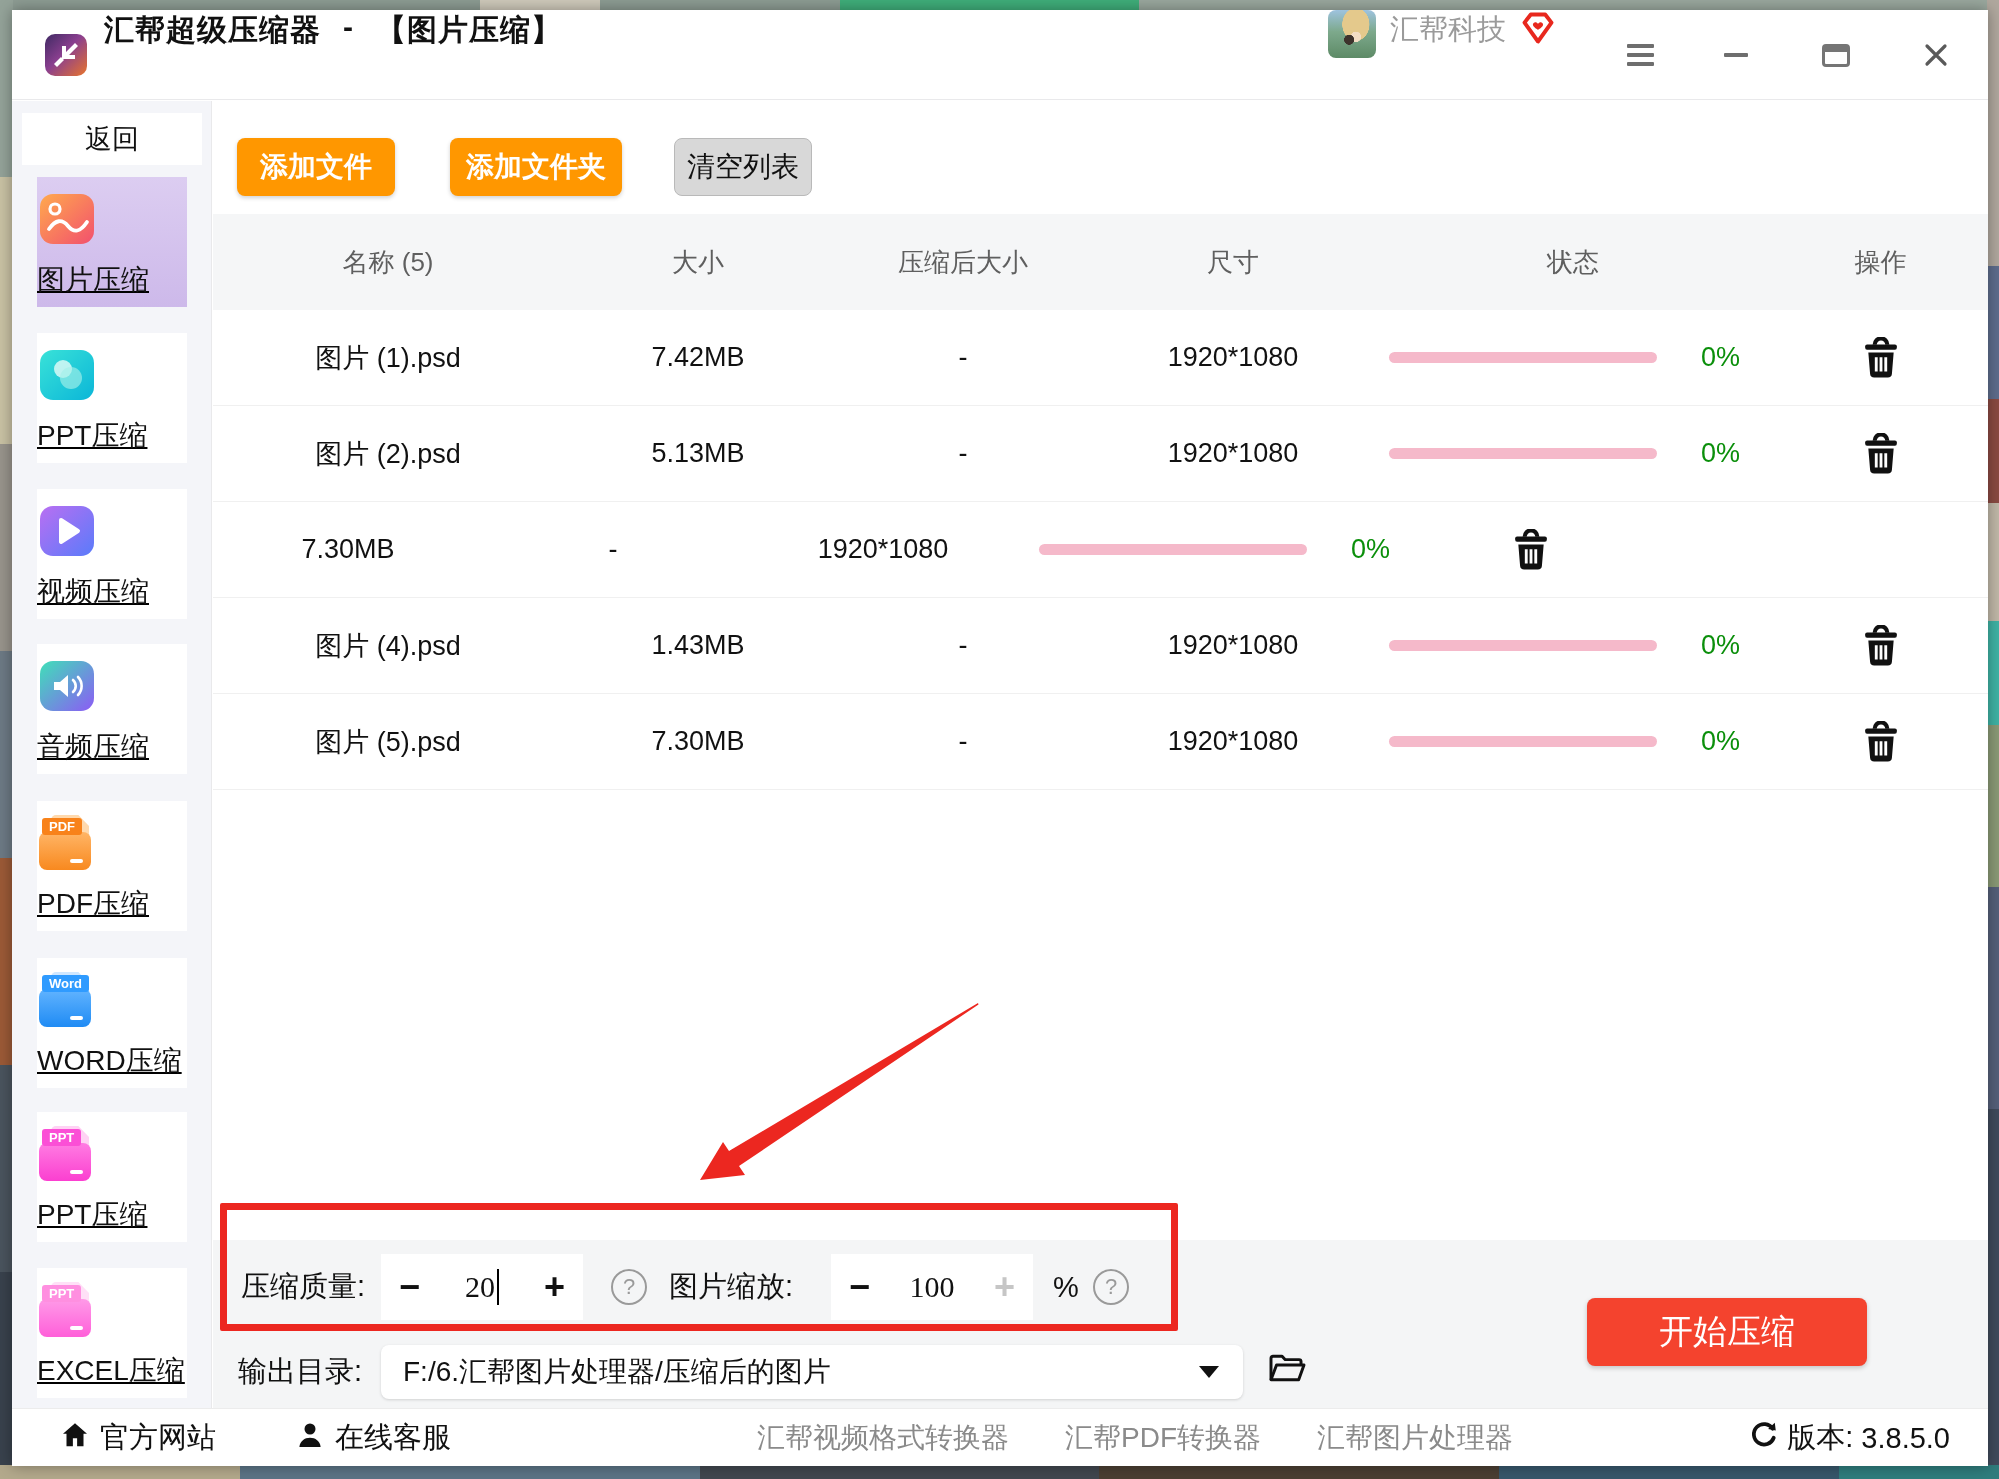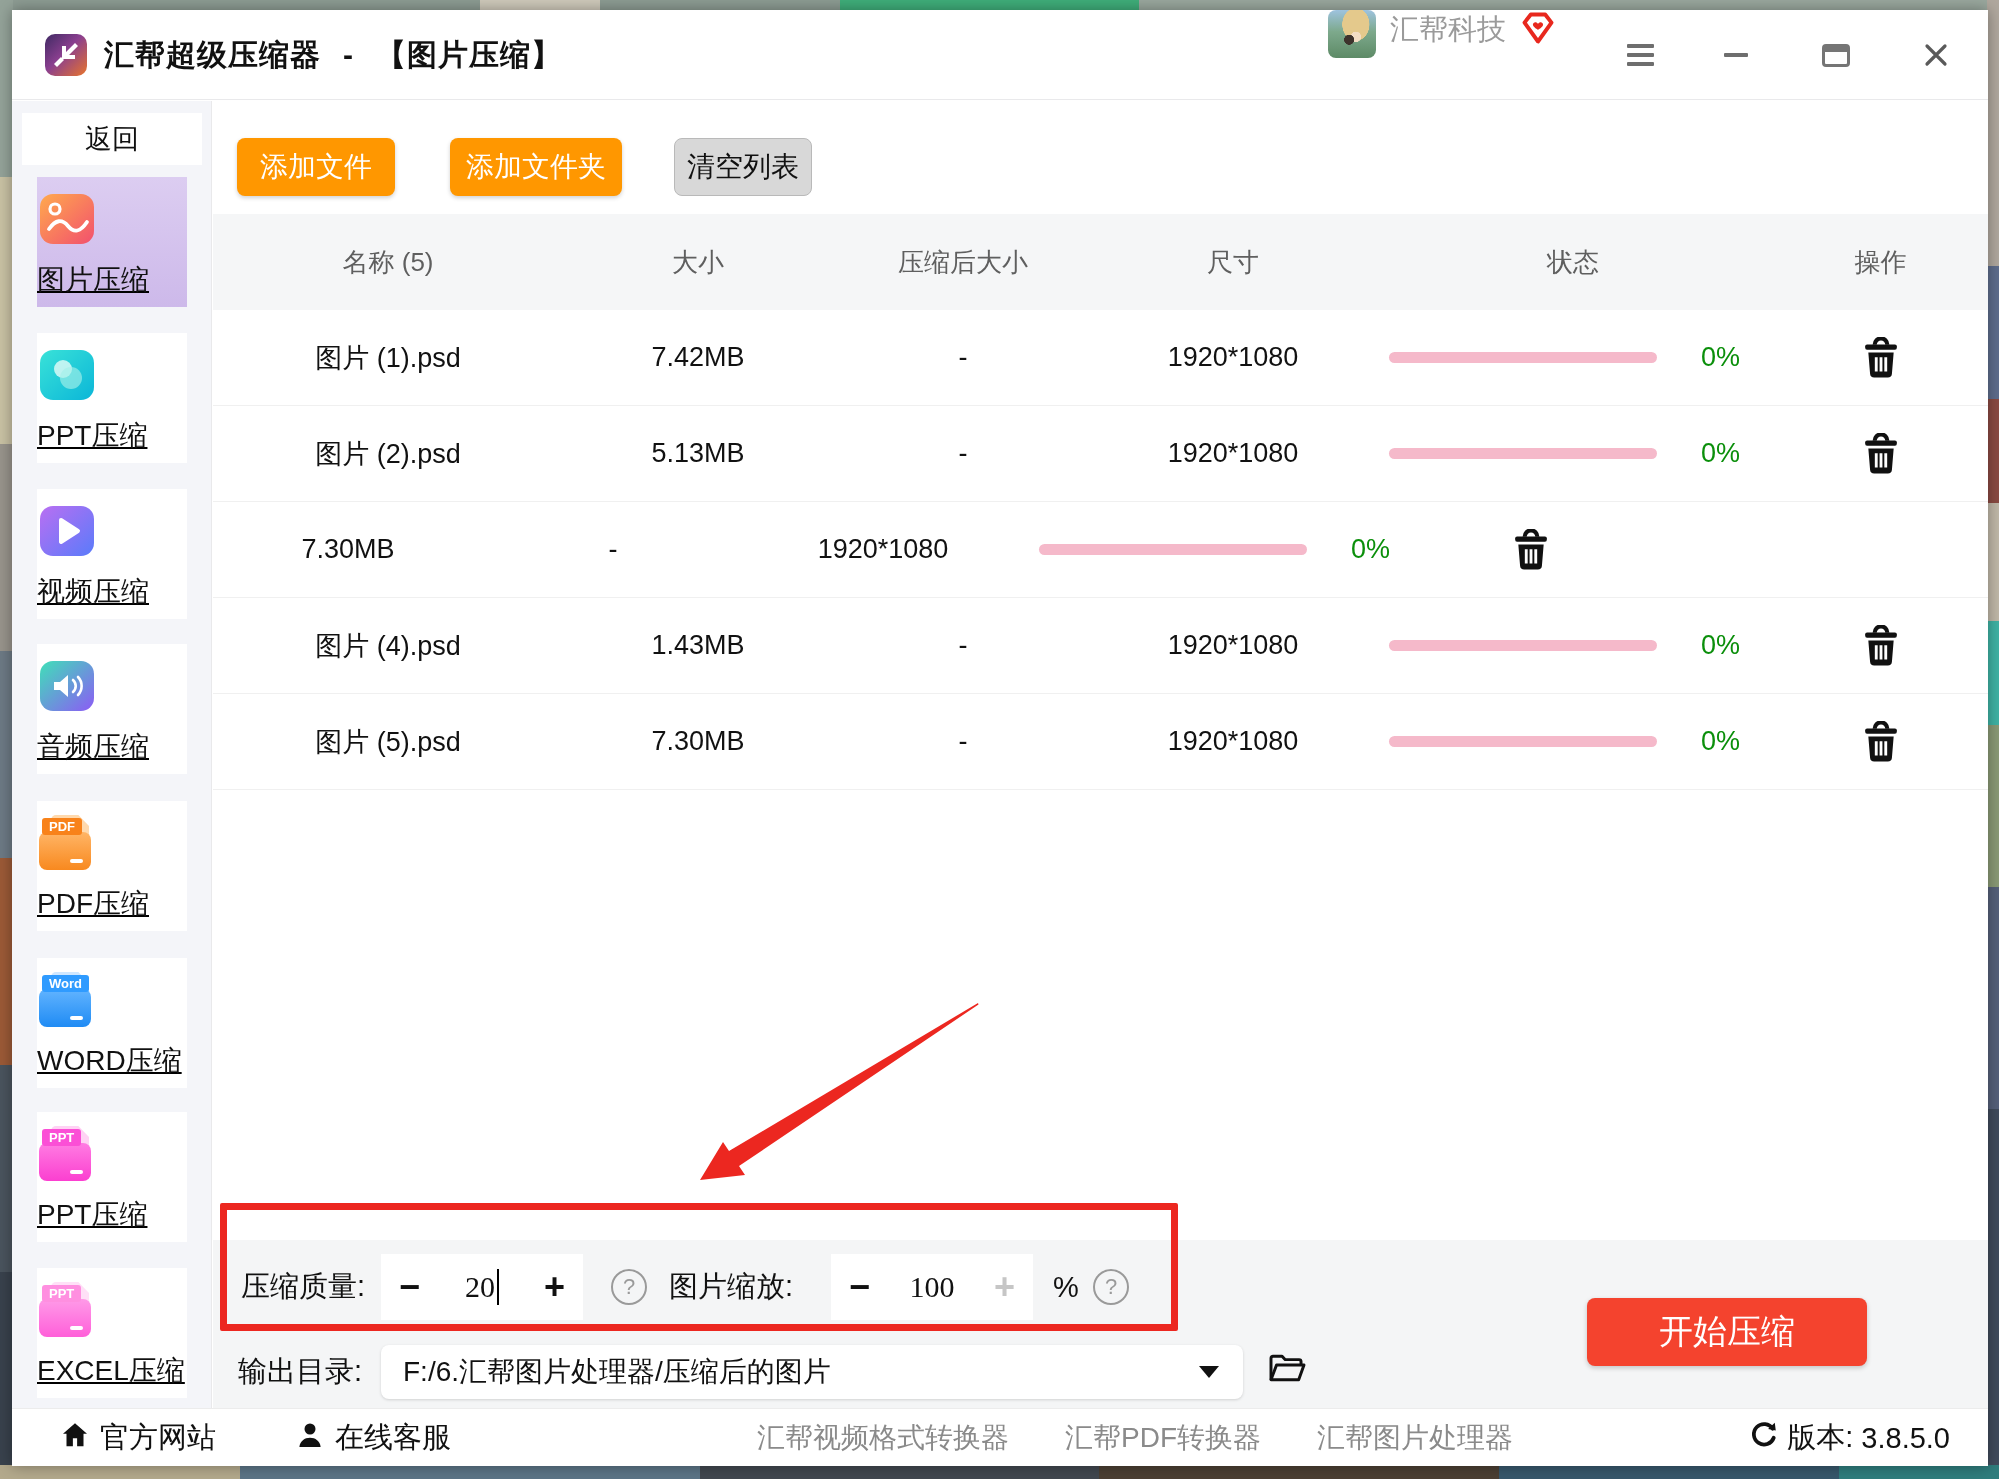--- a/index.html
+++ b/index.html
@@ -19,21 +19,21 @@
 
   
   .window { position:absolute; left:12px; top:10px; width:1976px; height:1456px;
     background:#fff; z-index:1; box-shadow:0 0 14px rgba(0,0,0,.35); }
 
   
   .titlebar { position:absolute; left:0; top:0; width:1976px; height:90px; background:#fff;
     border-bottom:1px solid #e9e9eb; }
   .appicon { position:absolute; left:33px; top:24px; width:42px; height:42px; border-radius:10px;
     background:linear-gradient(135deg,#3f2a63 0%,#8a3f8f 45%,#e8742c 100%); }
-  .title-wrap { position:absolute; left:92px; top:0; height:90px; display:flex; align-items:center;
+  .title-wrap { position:absolute; left:92px; top:0; height:90px; display:flex; align-items:flex-start;
     font-size:30px; font-weight:700; color:#111; letter-spacing:1px; }
   .title-wrap .sep { margin:0 22px; font-weight:700; }
   .account { position:absolute; left:1316px; top:0; height:90px; display:flex; gap:14px; }
   .avatar { width:48px; height:48px; border-radius:8px;
     background:
       radial-gradient(circle at 44% 62%, #3e332c 0 12%, rgba(0,0,0,0) 13%),
       radial-gradient(circle at 58% 56%, #f3ddc4 0 13%, rgba(0,0,0,0) 14%),
       radial-gradient(ellipse at 58% 30%, #e4c98c 0 34%, rgba(0,0,0,0) 35%),
       linear-gradient(180deg,#9ec3df 0%,#7da98c 45%,#5d8a66 100%); }
   .account-name { font-size:29px; color:#9a9a9a; }
@@ -72,21 +72,21 @@
   .folder .tag { position:absolute; left:5px; top:5px; z-index:2; font-size:13px; font-weight:700; color:#fff;
     padding:1px 7px; border-radius:3px; }
   .f-pdf  .page { background:#ffd9ad; } .f-pdf  .fbody { background:linear-gradient(180deg,#ffb566,#f8891f);} .f-pdf  .tag { background:#f8821a; }
   .f-word .page { background:#cfe7ff; } .f-word .fbody { background:linear-gradient(180deg,#62b4ff,#1f8bf4);} .f-word .tag { background:#2f9bff; }
   .f-ppt  .page { background:#ffd2f4; } .f-ppt  .fbody { background:linear-gradient(180deg,#ff7ce2,#fb3fd0);} .f-ppt  .tag { background:#fb4fd6; }
   .f-xls  .page { background:#ffe0f7; } .f-xls  .fbody { background:linear-gradient(180deg,#ff9ae8,#ff5fd9);} .f-xls  .tag { background:#ff8fe0; }
 
   
   .main { position:absolute; left:201px; top:91px; width:1775px; height:1307px; background:#fff; }
   .tbtn { position:absolute; top:37px; height:58px; border:none; border-radius:8px; cursor:pointer;
-    font-size:28px; font-weight:400; font-family:inherit; }
+    font-size:28px; font-weight:700; font-family:inherit; }
   .tbtn-orange { background:#ff9700; color:#fff; box-shadow:0 2px 4px rgba(0,0,0,.18); }
   .btn-addfile   { left:24px;  width:158px; }
   .btn-addfolder { left:237px; width:172px; }
   .btn-clear { left:461px; width:138px; background:#d8d8d8; color:#111; border:1px solid #b9b9b9; font-weight:400; }
 
   .thead { position:absolute; left:0; top:113px; width:1775px; height:96px; background:#f5f6f7;
     display:flex; align-items:center; font-size:26px; color:#5f5f5f; }
   .col { text-align:center; }
   .w0{width:350px;} .w1{width:270px;} .w2{width:260px;} .w3{width:280px;} .w4{width:400px;} .w5{width:215px;}
   .trow { position:absolute; left:0; width:1775px; height:96px; display:flex; align-items:center;

